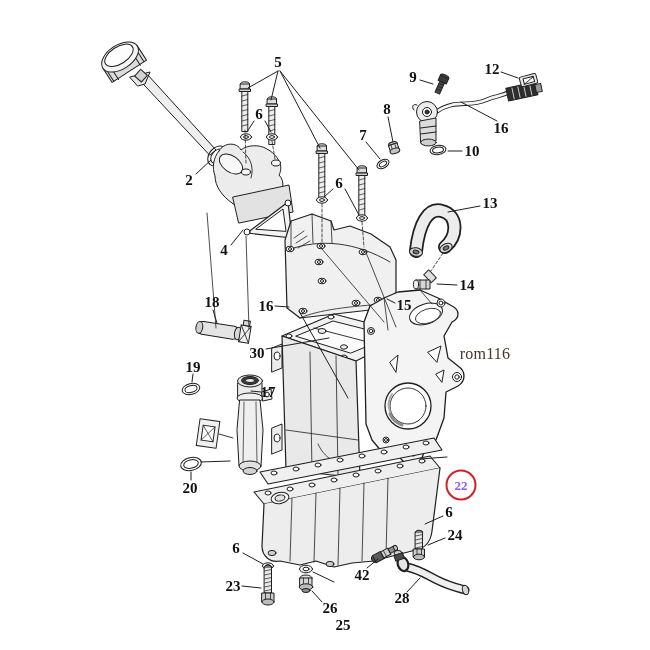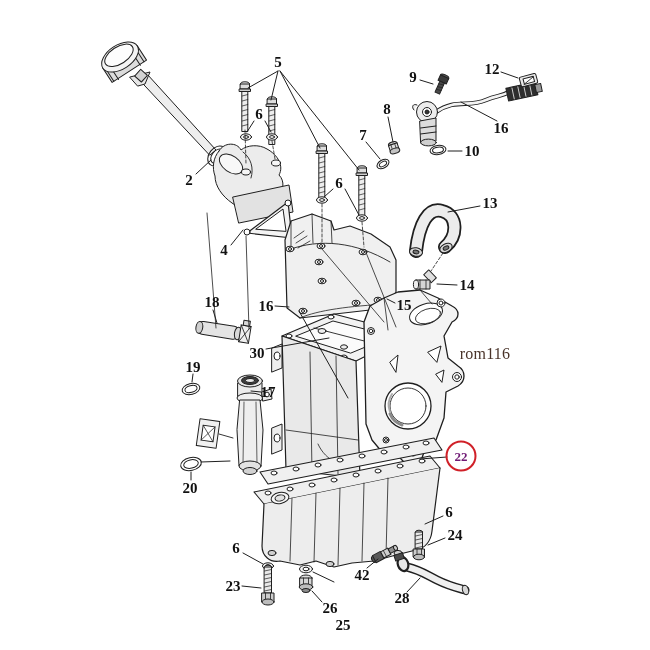--- a/index.html
+++ b/index.html
@@ -9,21 +9,21 @@
   }
   .stage svg{position:absolute;left:0;top:0;}
   .callout{
     position:absolute;transform:translate(-50%,-50%);
     font-weight:bold;font-size:15px;color:#111;line-height:1;
     letter-spacing:0;user-select:none;white-space:nowrap;
   }
   .callout.highlighted{
     width:27px;height:27px;border:2.6px solid #d02028;border-radius:50%;
     display:flex;align-items:center;justify-content:center;
-    font-size:13px;background:transparent;color:#701a75;
+    font-size:13px;background:transparent;color:#8b5cf6;margin-top:29px;
   }
   .ref-code{
     position:absolute;transform:translate(-50%,-50%);
     font-weight:normal;font-size:16px;color:#4a342a;letter-spacing:.2px;
   }
 </style>
 </head>
 <body>
 
 <div class="stage">

